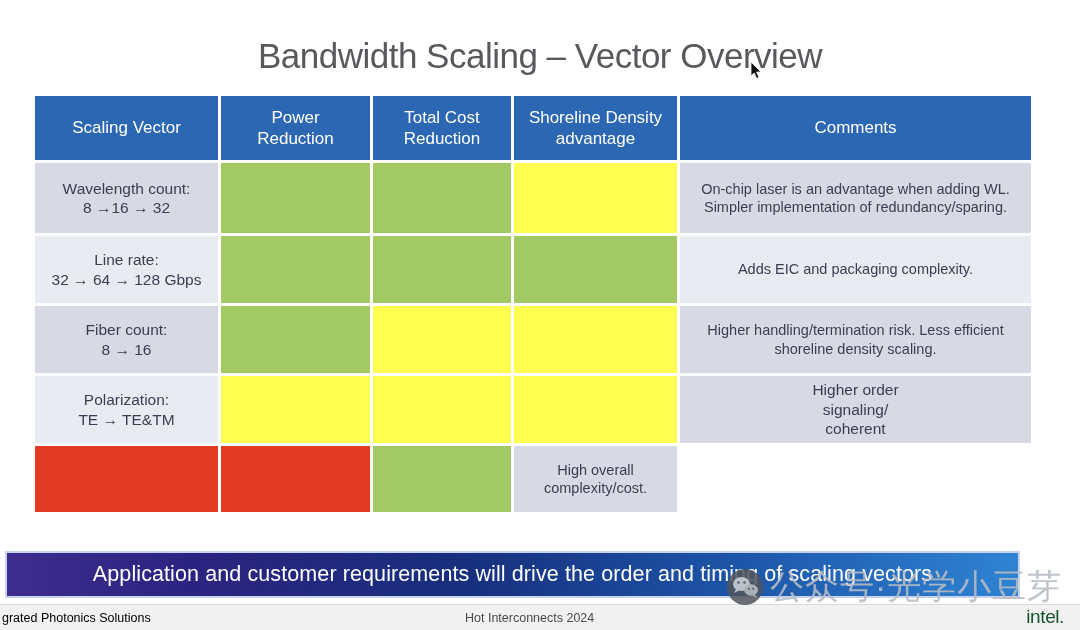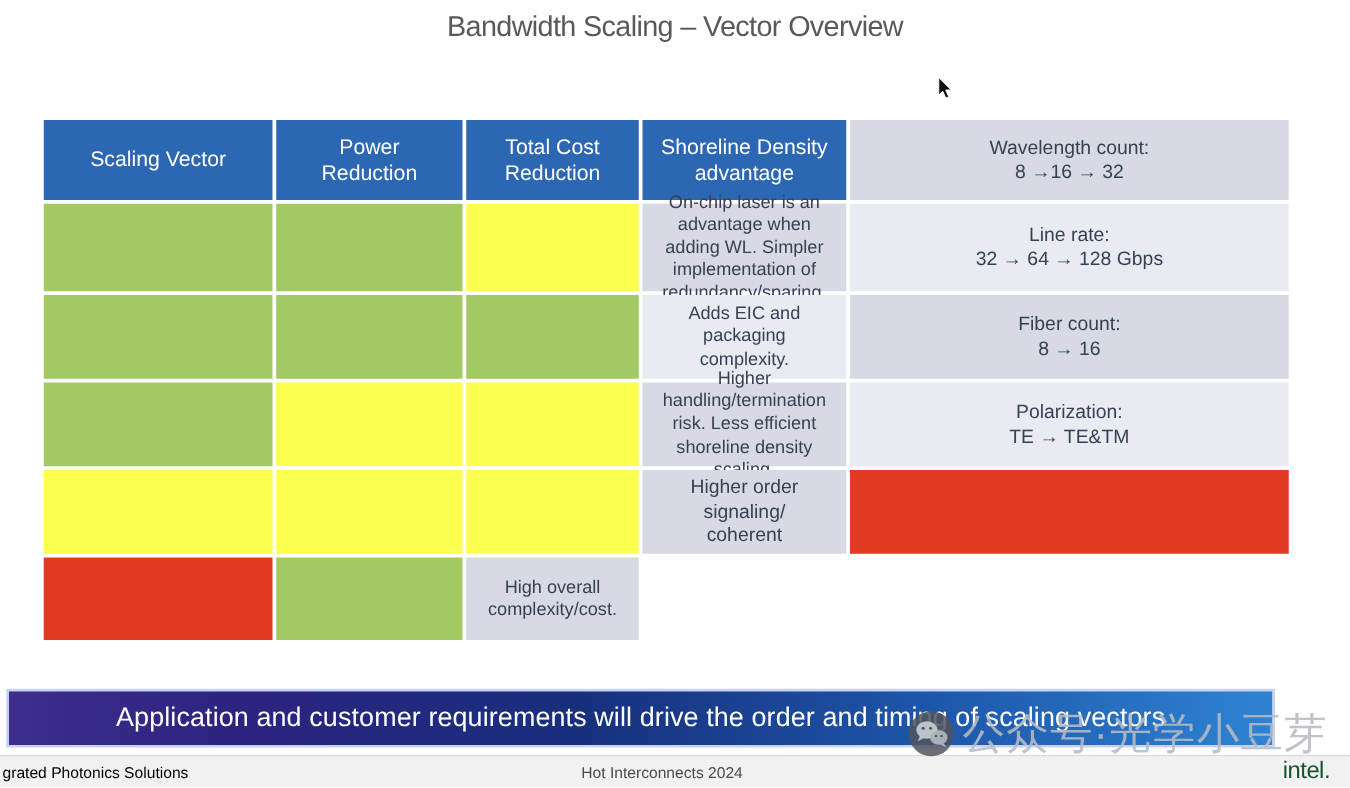--- a/index.html
+++ b/index.html
@@ -6,23 +6,23 @@
   html, body { width: 1080px; height: 630px; overflow: hidden; }
   body {
     position: relative;
     background: #ffffff;
     font-family: "Liberation Sans", sans-serif;
     color: #3a3e52;
   }
 
   .slide-title {
     position: absolute;
-    top: 8px; left: 0; width: 100%;
+    top: 36px; left: 0; width: 100%;
     text-align: center;
-    font-size: 23px;
+    font-size: 35px;
     font-weight: 400;
     letter-spacing: -0.5px;
     color: #58595d;
   }
 
   .cursor { position: absolute; left: 750px; top: 62px; width: 13px; height: 18px; }
 
   .matrix {
     position: absolute;
     left: 35px; top: 96px;
@@ -119,20 +119,21 @@
 
 <div class="matrix">
 
   <div class="cell head">Scaling Vector</div>
   <div class="cell head">Power
 Reduction</div>
   <div class="cell head">Total Cost
 Reduction</div>
   <div class="cell head">Shoreline Density
 advantage</div>
+  <div class="cell head">Comments</div>
 
   <div class="cell label row-dark">Wavelength count:
 8 →16 → 32</div>
   <div class="cell rating" style="background: rgb(163, 201, 100);"></div>
   <div class="cell rating" style="background: rgb(163, 201, 100);"></div>
   <div class="cell rating" style="background: rgb(253, 255, 80);"></div>
   <div class="cell comment row-dark">On-chip laser is an advantage when adding WL. Simpler implementation of redundancy/sparing.</div>
 
   <div class="cell label row-light">Line rate:
 32 → 64 → 128 Gbps</div>

